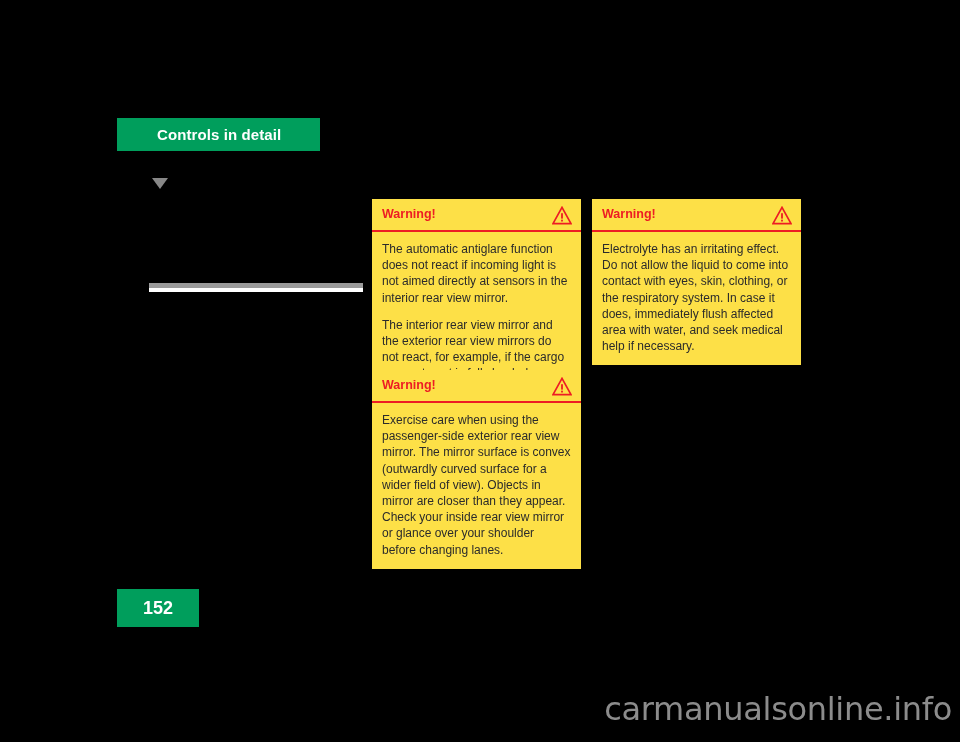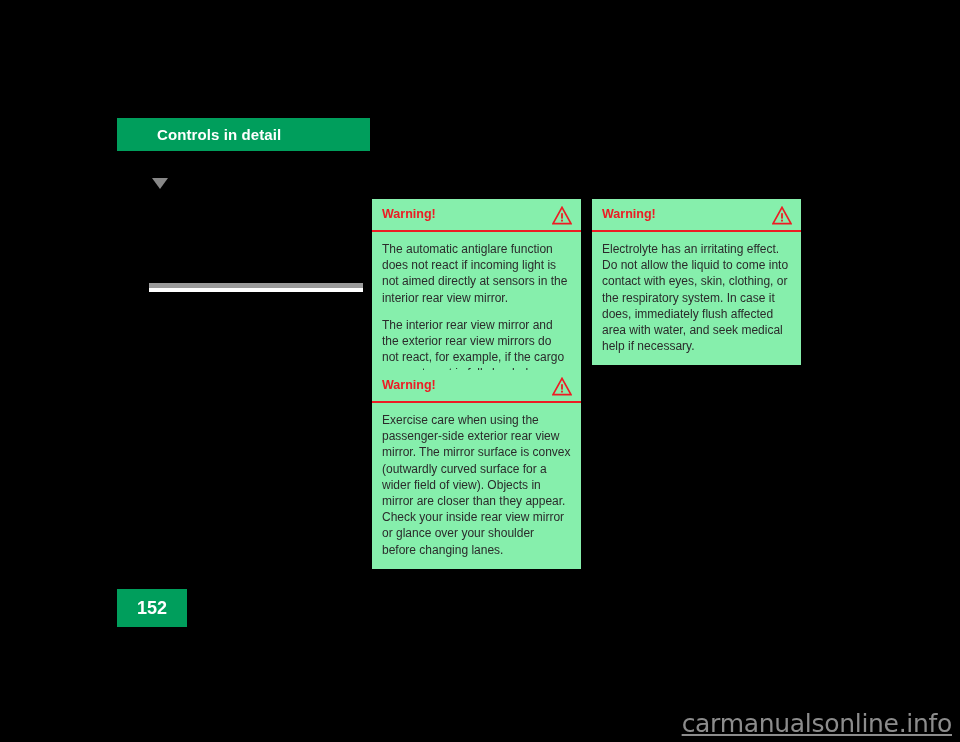--- a/index.html
+++ b/index.html
@@ -17,21 +17,21 @@
     width: 960px;
     height: 742px;
     background: #000000;
   }
 
   
   .chapter-header {
     position: absolute;
     left: 117px;
     top: 118px;
-    width: 253px;
+    width: 203px;
     height: 33px;
     background: #009E5C;
     display: flex;
     align-items: center;
   }
   .chapter-header-label {
     color: #ffffff;
     font-size: 15px;
     font-weight: bold;
     letter-spacing: 0.1px;
@@ -68,21 +68,21 @@
   .column-rule .bar-white {
     position: absolute;
     left: 0; top: 5px;
     width: 214px; height: 4px;
     background: #ffffff;
   }
 
   
   .warning-box {
     position: absolute;
-    background: #86efac;
+    background: #fde047;
     padding: 0;
   }
   .warning-box .wb-header {
     position: relative;
     height: 33px;
     border-bottom: 2px solid #ED1C24;
     display: flex;
     align-items: center;
     padding: 0 9px 0 10px;
   }
@@ -113,44 +113,43 @@
   
   #warning-box-antiglare { left: 372px; top: 199px;  width: 209px; }
   #warning-box-convex    { left: 372px; top: 370px;  width: 209px; }
   #warning-box-electrolyte { left: 592px; top: 199px; width: 209px; }
 
   
   .page-number-badge {
     position: absolute;
     left: 117px;
     top: 589px;
-    width: 70px;
+    width: 82px;
     height: 38px;
     background: #009E5C;
     display: flex;
     align-items: center;
     justify-content: center;
   }
   .page-number-badge span {
     color: #ffffff;
     font-size: 18px;
     font-weight: bold;
   }
 
   
   .watermark {
     position: absolute;
     right: 8px;
-    bottom: 4px;
+    bottom: 14px;
     color: #8c8c8c;
-    font-size: 25px;
+    font-size: 32px;
     letter-spacing: -0.3px;
     font-family: "DejaVu Sans", sans-serif;
     white-space: nowrap;
-    text-decoration: underline;
   }
 </style>
 </head>
 <body>
 
 <div id="page">
 
   <div class="chapter-header">
     <span class="chapter-header-label">Controls in detail</span>
   </div>

